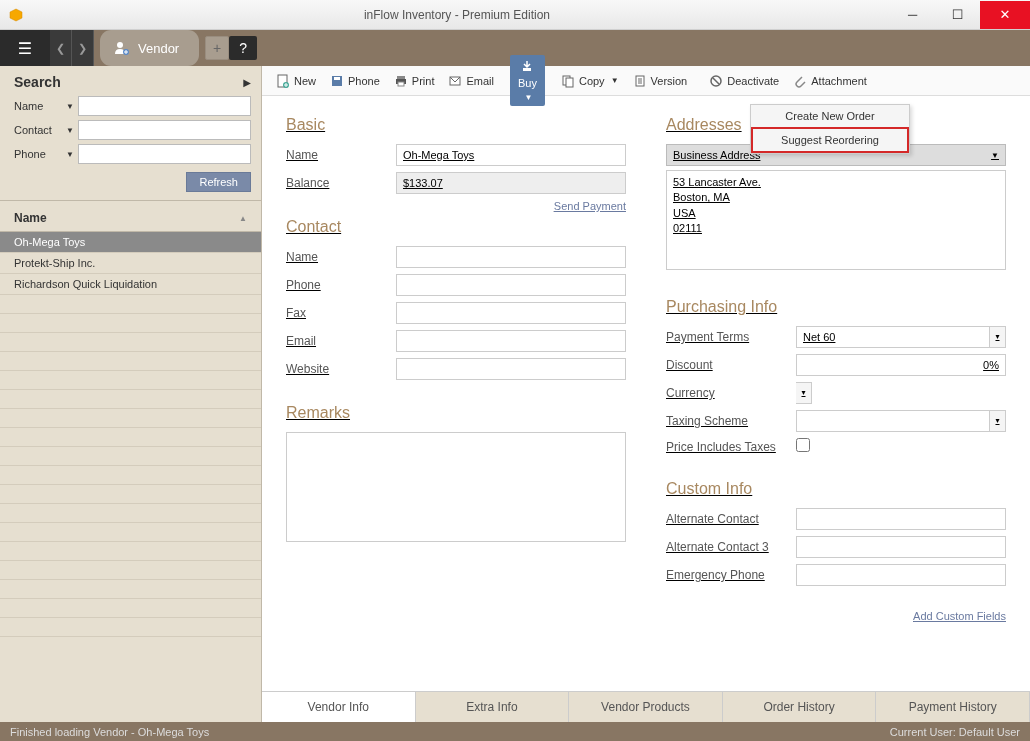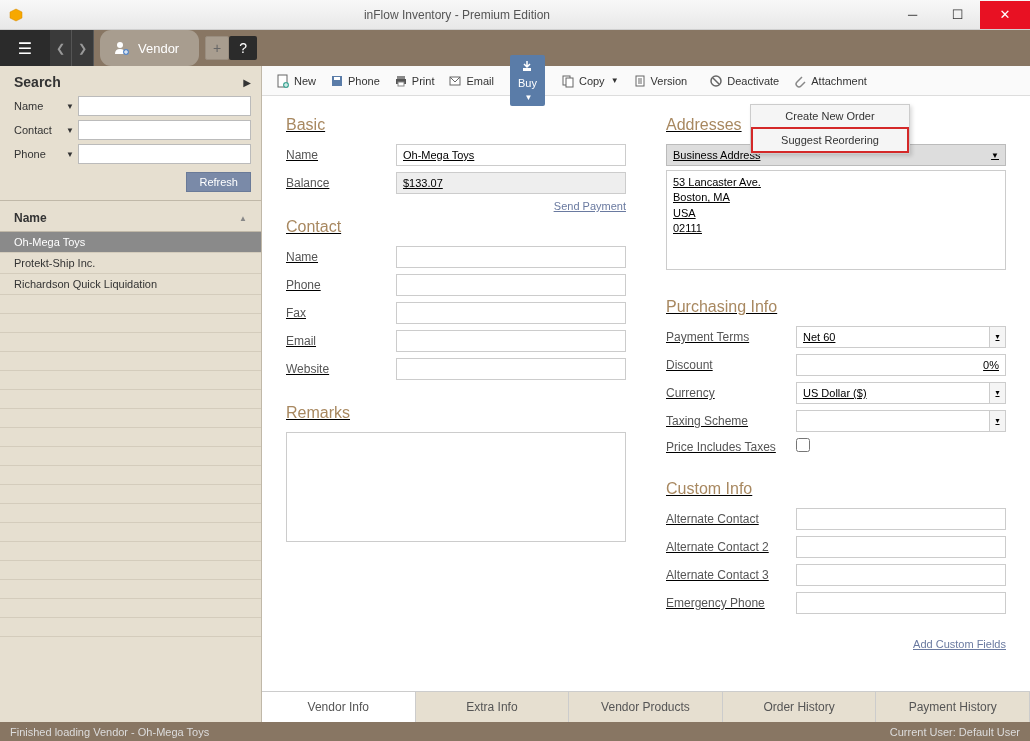--- a/index.html
+++ b/index.html
@@ -347,40 +347,35 @@
             <label style="width:130px;">Payment Terms</label>
             <input type="text" value="Net 60" style="">
             <span style="width:16px;text-align:center;border:1px solid #ccc;border-left:none;height:22px;line-height:20px;font-size:8px;background:#f5f5f5;">▾</span>
           </div>
         <div class="field-row">
             <label style="width:130px;">Discount</label>
             <input type="text" style="text-align: right;" value="0%">
           </div>
         <div class="field-row">
             <label style="width:130px;">Currency</label>
-            <input type="text" value="US Dollar ($)" style="">
             <span style="width:16px;text-align:center;border:1px solid #ccc;border-left:none;height:22px;line-height:20px;font-size:8px;background:#f5f5f5;">▾</span>
           </div>
         <div class="field-row">
             <label style="width:130px;">Taxing Scheme</label>
             <input type="text" style="">
             <span style="width:16px;text-align:center;border:1px solid #ccc;border-left:none;height:22px;line-height:20px;font-size:8px;background:#f5f5f5;">▾</span>
           </div>
         <div class="field-row" style="margin-bottom:24px;">
             <label style="width:130px;">Price Includes Taxes</label>
             <div class="checkbox-cell"><input type="checkbox" style=""></div>
           </div>
 
         <div class="section-title">Custom Info</div>
         <div class="field-row">
             <label style="width:130px;">Alternate Contact</label>
-            <input type="text" style="">
-          </div>
-        <div class="field-row">
-            <label style="width:130px;">Alternate Contact 2</label>
             <input type="text" style="">
           </div>
         <div class="field-row">
             <label style="width:130px;">Alternate Contact 3</label>
             <input type="text" style="">
           </div>
         <div class="field-row">
             <label style="width:130px;">Emergency Phone</label>
             <input type="text" style="">
           </div>

